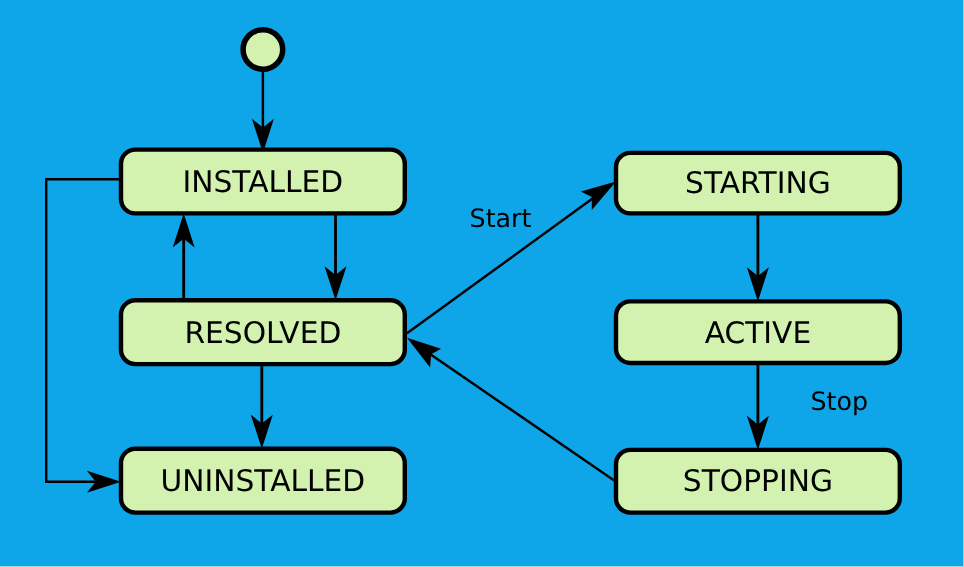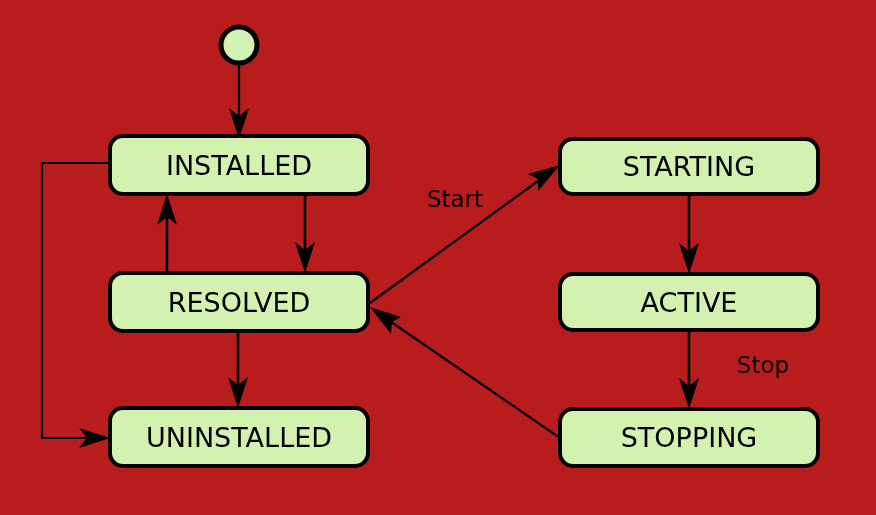--- a/index.html
+++ b/index.html
@@ -4,21 +4,21 @@
 <style>
   html, body {
     margin: 0;
     padding: 0;
     background: #ffffff;
   }
   #canvas {
     position: relative;
     width: 876px;
     height: 515px;
-    background: #b91c1c;
+    background: #0ea5e9;
     overflow: hidden;
   }
   svg#diagram {
     display: block;
     width: 876px;
     height: 515px;
   }
   .state-box {
     fill: #d3f2b0;
     stroke: #000000;

